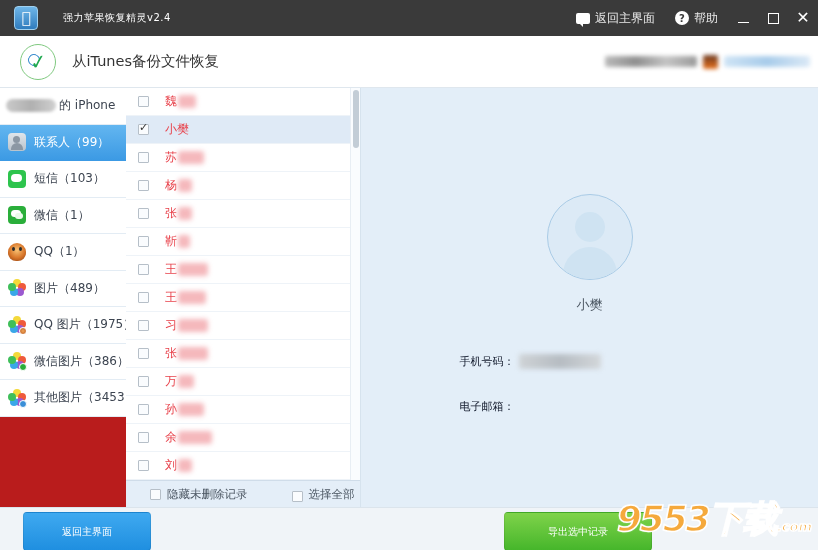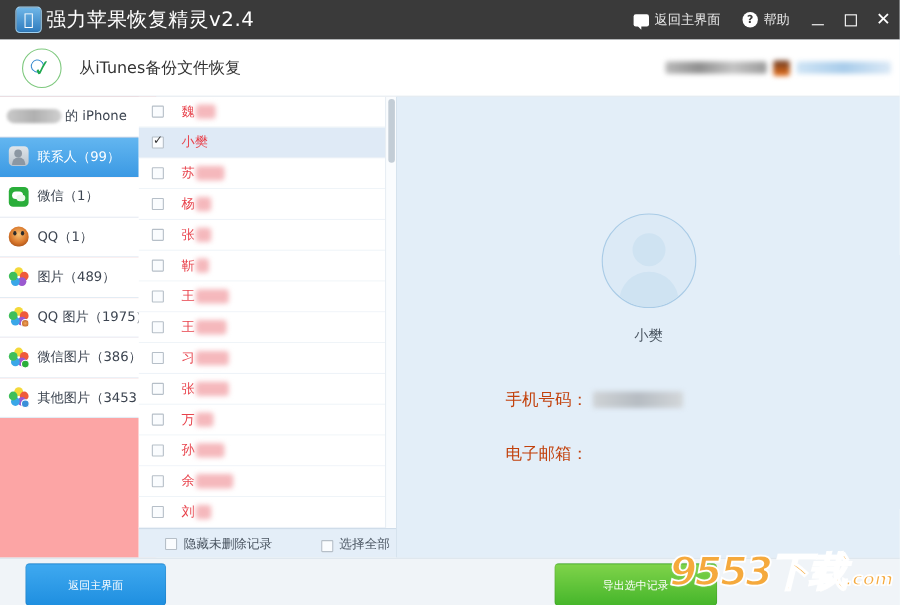--- a/index.html
+++ b/index.html
@@ -28,21 +28,21 @@
     background: linear-gradient(#6fb6e8, #2f7cbe);
     border: 1px solid #9fd0ef;
     display: flex; align-items: center; justify-content: center;
     position: relative;
     flex: 0 0 auto;
   }
   .tb-logo .apple {
     color: #ffffff; font-size: 15px; line-height: 15px;
   }
   .tb-title {
-    color: #ffffff; font-size: 18px; margin-left: 4px;
+    color: #ffffff; font-size: 10px; margin-left: 25px;
     letter-spacing: .5px;
   }
   .tb-right {
     margin-left: auto; display: flex; align-items: center; height: 36px;
   }
   .tb-item {
     display: flex; align-items: center; gap: 5px;
     color: #e8e8e8; font-size: 12px;
     padding: 0 10px; height: 36px; cursor: pointer;
   }
@@ -105,21 +105,21 @@
     filter: blur(2.2px);
   }
   .blur-gray { width: 92px; background: linear-gradient(90deg,#b9b9b9,#8f8f8f,#c4c4c4,#9a9a9a); }
   .blur-orange { width: 15px; height: 14px; background: linear-gradient(#6b3a22,#e8701a); }
   .blur-blue { width: 86px; background: linear-gradient(90deg,#cfe4f5,#a8ccea,#dbe9f6); }
 
   
   .sidebar {
     position: absolute; top: 88px; left: 0;
     width: 142px; height: 419px;
-    background: #fca5a5;
+    background: #b91c1c;
     border-right: 1px solid #d6e3ee;
     overflow: hidden;
   }
   .side-item {
     height: 36.5px; display: flex; align-items: center;
     border-bottom: 1px solid #e3ecf4;
     background: #ffffff;
     cursor: pointer; position: relative;
   }
   .side-item.device { background: #ffffff; }
@@ -273,21 +273,21 @@
   }
   .avatar .body {
     position: absolute; left: 50%; bottom: -6px; transform: translateX(-50%);
     width: 54px; height: 38px; border-radius: 27px 27px 0 0; background: #cfe3f2;
   }
   .detail-name {
     margin-top: 16px; font-size: 13px; color: #4a5561;
   }
   .fields { margin-top: 40px; width: 260px; }
   .field { display: flex; align-items: center; margin-bottom: 30px; }
-  .field-label { font-size: 15px; color: #c2410c; white-space: nowrap; }
+  .field-label { font-size: 11px; color: #0f172a; white-space: nowrap; }
   .field-mask {
     width: 82px; height: 15px; margin-left: 4px; border-radius: 2px;
     background: linear-gradient(90deg,#cfd3d6,#b6bcc2,#d3d7da);
     filter: blur(2.6px);
   }
 
   
   .footer {
     position: absolute; bottom: 0; left: 0;
     width: 818px; height: 43px;
@@ -315,21 +315,21 @@
   }
   .watermark {
     position: absolute; right: 6px; bottom: 4px;
     font-size: 36px; font-weight: bold; font-style: italic;
     color: #f5a93c; letter-spacing: -2px;
     -webkit-text-stroke: 1.5px #ffffff;
     text-shadow: 0 0 2px rgba(255,255,255,.9);
     pointer-events: none; line-height: 38px;
     white-space: nowrap;
   }
-  .watermark .dot { font-size: 16px; letter-spacing: 0; }
+  .watermark .dot { font-size: 13px; letter-spacing: 0; }
 </style>
 </head>
 <body>
 
 <div id="app">
 
   <div class="titlebar">
     <div class="tb-logo">
       <span class="apple"></span>
     </div>
@@ -373,20 +373,24 @@
     <div class="side-item device">
       <span class="dev-blur"></span>
       <span class="dev-text">的 iPhone</span>
     </div>
 
     <div class="side-item selected">
       <span class="side-ico ic-contact"></span>
       <span class="side-label">联系人（99）</span>
     </div>
 
+    <div class="side-item">
+      <span class="side-ico ic-sms"></span>
+      <span class="side-label">短信（103）</span>
+    </div>
 
     <div class="side-item">
       <span class="side-ico ic-wechat"></span>
       <span class="side-label">微信（1）</span>
     </div>
 
     <div class="side-item">
       <span class="side-ico ic-qq"></span>
       <span class="side-label">QQ（1）</span>
     </div>

